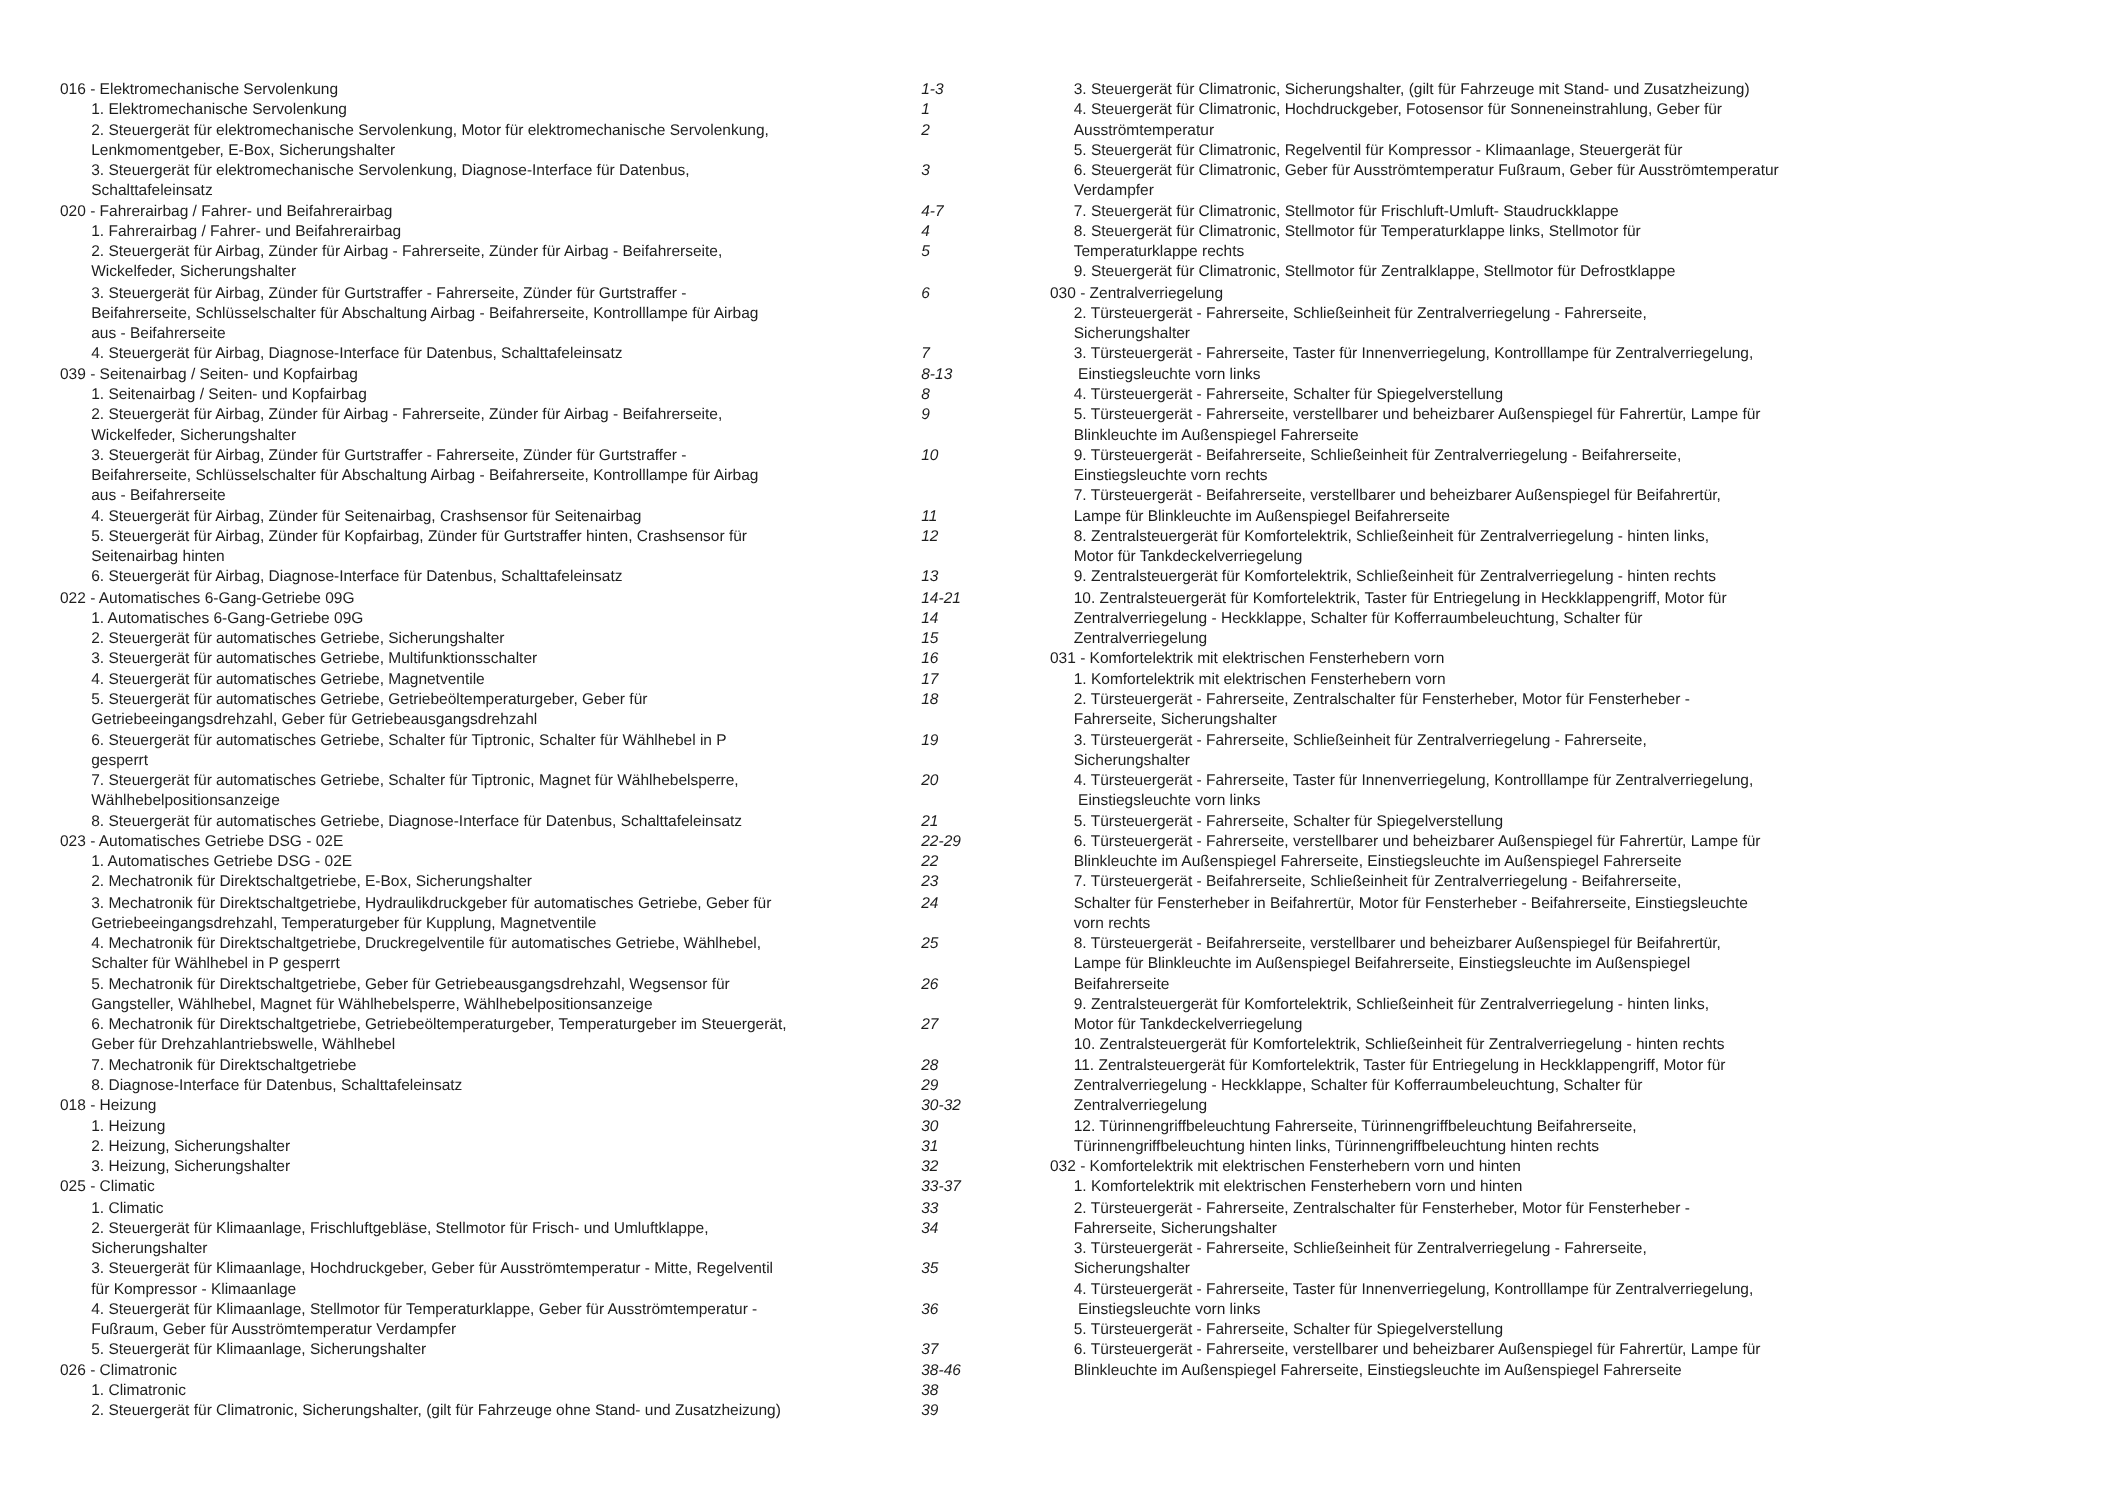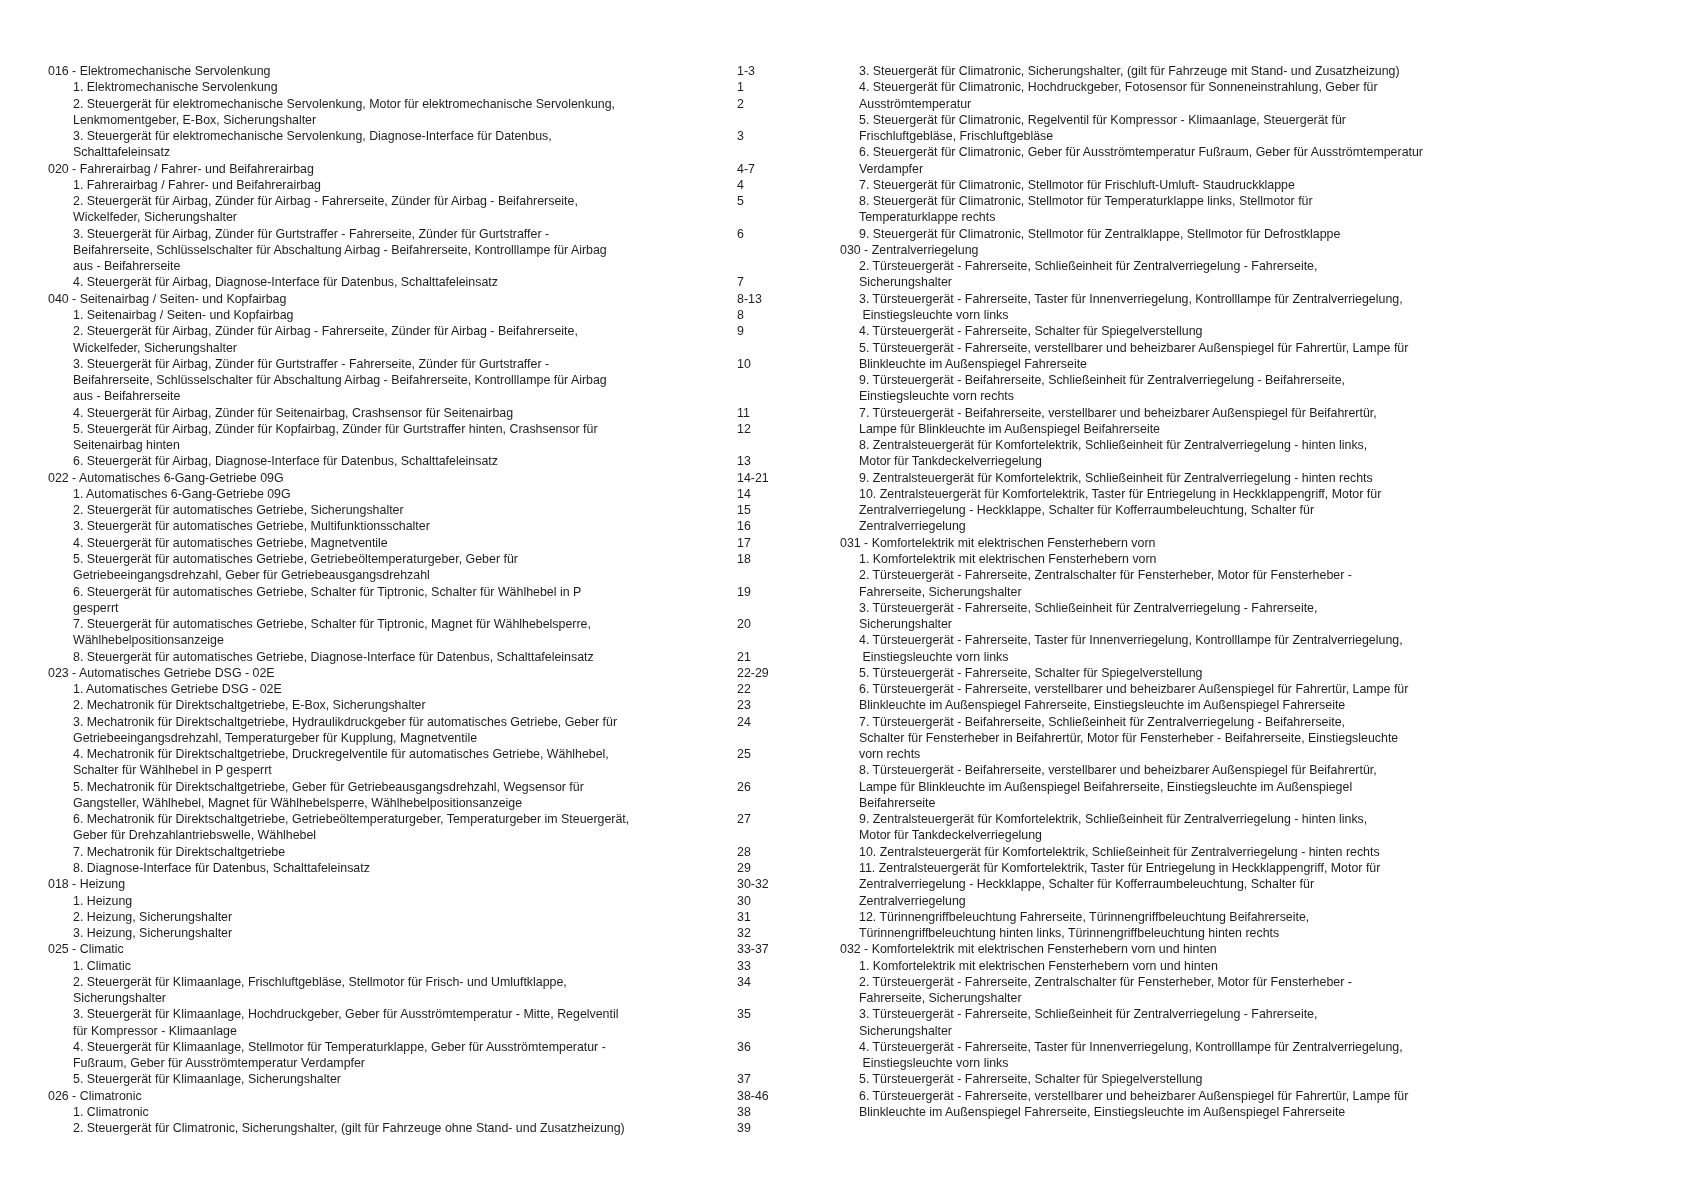--- a/index.html
+++ b/index.html
@@ -29,21 +29,21 @@
     color: #1e1e1e;
     white-space: pre;
   }
   #col-left  .line.indent .txt { padding-left: 25px; }
   #col-right .line.indent .txt { padding-left: 19px; }
   .txt { display: inline-block; }
   .pg {
     position: absolute;
     top: 0;
   }
-  #col-left  .pg { left: 689px; }
+  #col-left  .pg { left: 689px; font-style: italic; }
   #col-right .pg { left: 678px; text-align: center; }
 </style>
 </head>
 <body>
 
 <div class="page">
   <div class="column" id="col-left">
       <div class="line"><span class="txt">016 - Elektromechanische Servolenkung</span><span class="pg">1-3</span></div>
       <div class="line indent"><span class="txt">1. Elektromechanische Servolenkung</span><span class="pg">1</span></div>
       <div class="line indent"><span class="txt">2. Steuergerät für elektromechanische Servolenkung, Motor für elektromechanische Servolenkung,</span><span class="pg">2</span></div>
@@ -51,21 +51,21 @@
       <div class="line indent"><span class="txt">3. Steuergerät für elektromechanische Servolenkung, Diagnose-Interface für Datenbus,</span><span class="pg">3</span></div>
       <div class="line indent"><span class="txt">Schalttafeleinsatz</span></div>
       <div class="line"><span class="txt">020 - Fahrerairbag / Fahrer- und Beifahrerairbag</span><span class="pg">4-7</span></div>
       <div class="line indent"><span class="txt">1. Fahrerairbag / Fahrer- und Beifahrerairbag</span><span class="pg">4</span></div>
       <div class="line indent"><span class="txt">2. Steuergerät für Airbag, Zünder für Airbag - Fahrerseite, Zünder für Airbag - Beifahrerseite,</span><span class="pg">5</span></div>
       <div class="line indent"><span class="txt">Wickelfeder, Sicherungshalter</span></div>
       <div class="line indent"><span class="txt">3. Steuergerät für Airbag, Zünder für Gurtstraffer - Fahrerseite, Zünder für Gurtstraffer -</span><span class="pg">6</span></div>
       <div class="line indent"><span class="txt">Beifahrerseite, Schlüsselschalter für Abschaltung Airbag - Beifahrerseite, Kontrolllampe für Airbag</span></div>
       <div class="line indent"><span class="txt">aus - Beifahrerseite</span></div>
       <div class="line indent"><span class="txt">4. Steuergerät für Airbag, Diagnose-Interface für Datenbus, Schalttafeleinsatz</span><span class="pg">7</span></div>
-      <div class="line"><span class="txt">040 - Seitenairbag / Seiten- und Kopfairbag</span><span class="pg">8-13</span></div>
+      <div class="line"><span class="txt">039 - Seitenairbag / Seiten- und Kopfairbag</span><span class="pg">8-13</span></div>
       <div class="line indent"><span class="txt">1. Seitenairbag / Seiten- und Kopfairbag</span><span class="pg">8</span></div>
       <div class="line indent"><span class="txt">2. Steuergerät für Airbag, Zünder für Airbag - Fahrerseite, Zünder für Airbag - Beifahrerseite,</span><span class="pg">9</span></div>
       <div class="line indent"><span class="txt">Wickelfeder, Sicherungshalter</span></div>
       <div class="line indent"><span class="txt">3. Steuergerät für Airbag, Zünder für Gurtstraffer - Fahrerseite, Zünder für Gurtstraffer -</span><span class="pg">10</span></div>
       <div class="line indent"><span class="txt">Beifahrerseite, Schlüsselschalter für Abschaltung Airbag - Beifahrerseite, Kontrolllampe für Airbag</span></div>
       <div class="line indent"><span class="txt">aus - Beifahrerseite</span></div>
       <div class="line indent"><span class="txt">4. Steuergerät für Airbag, Zünder für Seitenairbag, Crashsensor für Seitenairbag</span><span class="pg">11</span></div>
       <div class="line indent"><span class="txt">5. Steuergerät für Airbag, Zünder für Kopfairbag, Zünder für Gurtstraffer hinten, Crashsensor für</span><span class="pg">12</span></div>
       <div class="line indent"><span class="txt">Seitenairbag hinten</span></div>
       <div class="line indent"><span class="txt">6. Steuergerät für Airbag, Diagnose-Interface für Datenbus, Schalttafeleinsatz</span><span class="pg">13</span></div>
@@ -109,21 +109,20 @@
       <div class="line indent"><span class="txt">5. Steuergerät für Klimaanlage, Sicherungshalter</span><span class="pg">37</span></div>
       <div class="line"><span class="txt">026 - Climatronic</span><span class="pg">38-46</span></div>
       <div class="line indent"><span class="txt">1. Climatronic</span><span class="pg">38</span></div>
       <div class="line indent"><span class="txt">2. Steuergerät für Climatronic, Sicherungshalter, (gilt für Fahrzeuge ohne Stand- und Zusatzheizung)</span><span class="pg">39</span></div>
     </div>
   <div class="column" id="col-right">
       <div class="line indent"><span class="txt">3. Steuergerät für Climatronic, Sicherungshalter, (gilt für Fahrzeuge mit Stand- und Zusatzheizung)</span><span class="pg">40</span></div>
       <div class="line indent"><span class="txt">4. Steuergerät für Climatronic, Hochdruckgeber, Fotosensor für Sonneneinstrahlung, Geber für</span><span class="pg">41</span></div>
       <div class="line indent"><span class="txt">Ausströmtemperatur</span></div>
       <div class="line indent"><span class="txt">5. Steuergerät für Climatronic, Regelventil für Kompressor - Klimaanlage, Steuergerät für</span><span class="pg">42</span></div>
-      <div class="line indent"><span class="txt">Frischluftgebläse, Frischluftgebläse</span></div>
       <div class="line indent"><span class="txt">6. Steuergerät für Climatronic, Geber für Ausströmtemperatur Fußraum, Geber für Ausströmtemperatur</span><span class="pg">43</span></div>
       <div class="line indent"><span class="txt">Verdampfer</span></div>
       <div class="line indent"><span class="txt">7. Steuergerät für Climatronic, Stellmotor für Frischluft-Umluft- Staudruckklappe</span><span class="pg">44</span></div>
       <div class="line indent"><span class="txt">8. Steuergerät für Climatronic, Stellmotor für Temperaturklappe links, Stellmotor für</span><span class="pg">45</span></div>
       <div class="line indent"><span class="txt">Temperaturklappe rechts</span></div>
       <div class="line indent"><span class="txt">9. Steuergerät für Climatronic, Stellmotor für Zentralklappe, Stellmotor für Defrostklappe</span><span class="pg">46</span></div>
       <div class="line"><span class="txt">030 - Zentralverriegelung</span><span class="pg">47-56</span></div>
       <div class="line indent"><span class="txt">2. Türsteuergerät - Fahrerseite, Schließeinheit für Zentralverriegelung - Fahrerseite,</span><span class="pg">48</span></div>
       <div class="line indent"><span class="txt">Sicherungshalter</span></div>
       <div class="line indent"><span class="txt">3. Türsteuergerät - Fahrerseite, Taster für Innenverriegelung, Kontrolllampe für Zentralverriegelung,</span><span class="pg">49</span></div>

